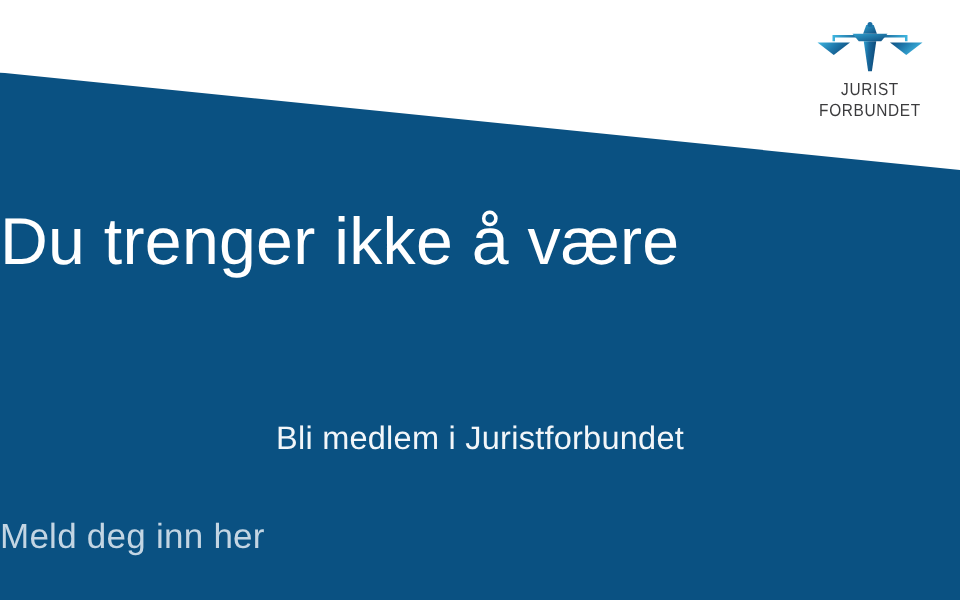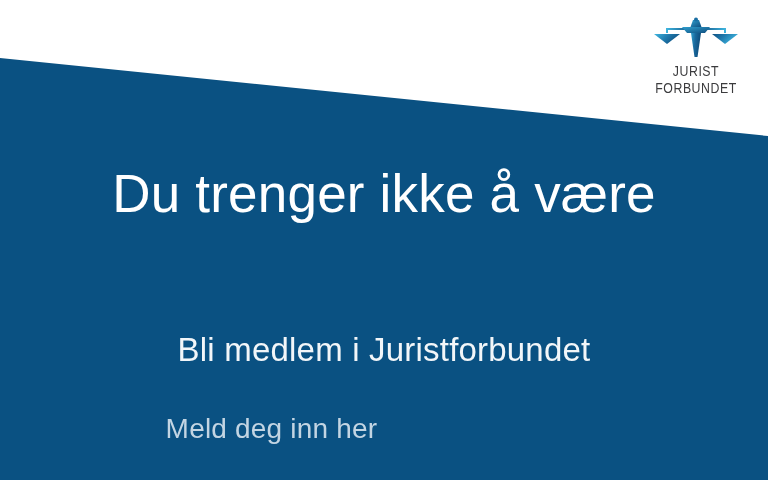--- a/index.html
+++ b/index.html
@@ -65,57 +65,56 @@
     display: block;
     white-space: nowrap;
   }
 
   
   .headline {
     position: absolute;
     left: 0;
     top: 158px;
     width: 768px;
-    text-align: center;
     color: #ffffff;
     font-size: 53px;
     font-weight: 300;
     line-height: 72px;
     letter-spacing: 0.2px;
   }
 
   .headline .hl-line {
     display: block;
     white-space: nowrap;
   }
 
   
   .subheading {
     position: absolute;
     left: 0;
     top: 329px;
     width: 768px;
     text-align: center;
     color: #f2f6f9;
-    font-size: 33px;
+    font-size: 26px;
     font-weight: 300;
     line-height: 42px;
     letter-spacing: 0.2px;
     white-space: nowrap;
   }
 
   
   .cta-link {
     position: absolute;
     left: 0;
     top: 411px;
     width: 648px;
     padding-right: 105px;
     box-sizing: border-box;
-    text-align: center;
+    text-align: left;
     color: #c3d5e3;
     font-size: 28px;
     font-weight: 300;
     line-height: 36px;
     letter-spacing: 0.2px;
     white-space: nowrap;
     cursor: pointer;
     text-decoration: none;
   }
 </style>

